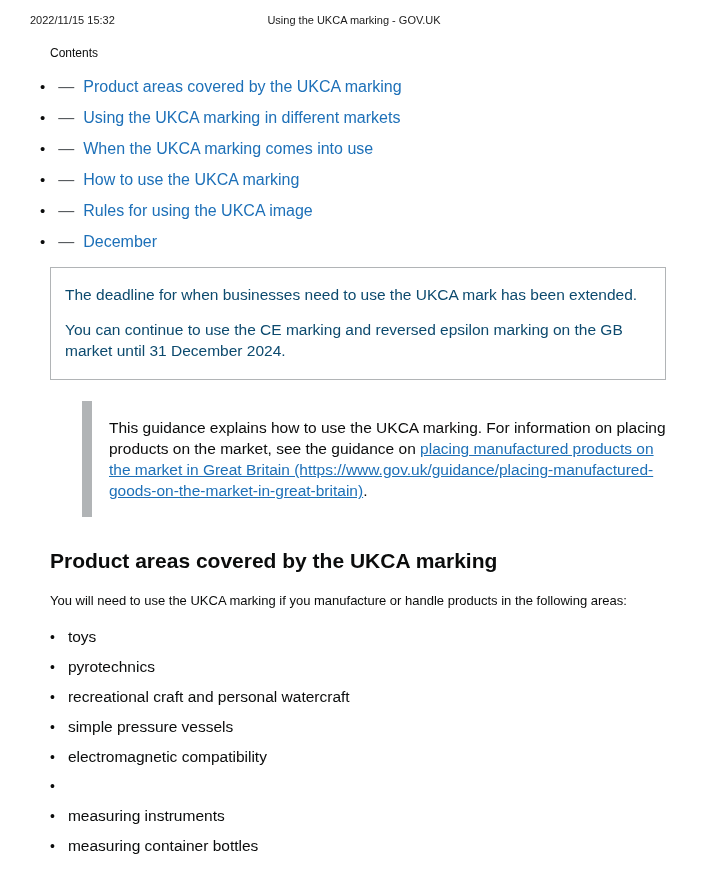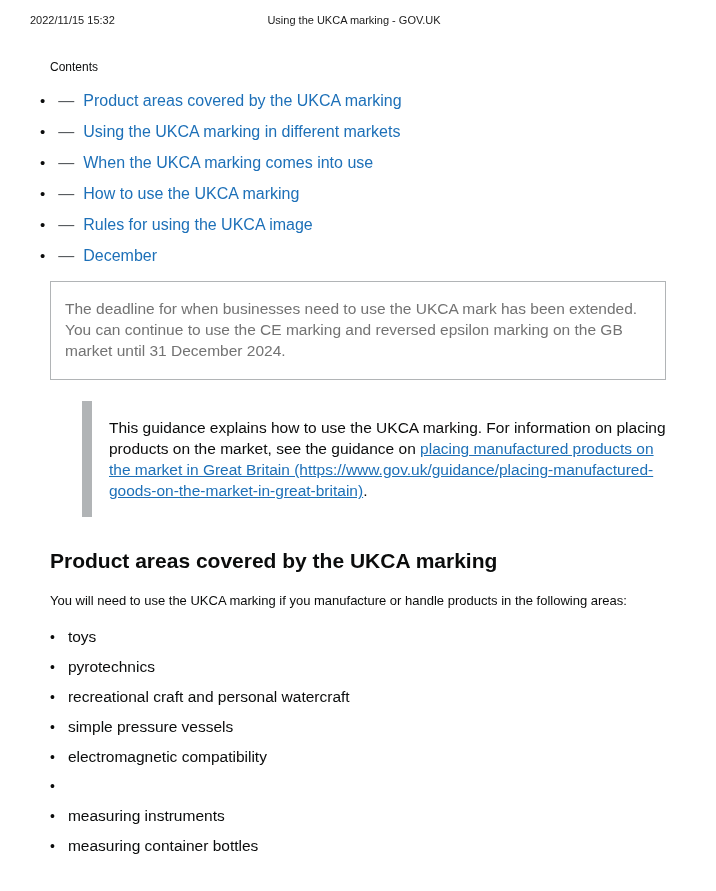--- a/index.html
+++ b/index.html
@@ -12,21 +12,20 @@
     height: 891px;
     overflow: hidden;
     font-family: "Liberation Sans", sans-serif;
     color: #0b0c0c;
     position: relative;
   }
   
   .doc-header {
     position: relative;
     height: 30px;
-    padding-top: 14px;
     font-size: 11px;
     color: #1a1a1a;
   }
   .doc-header .timestamp {
     position: absolute;
     left: 30px;
     top: 14px;
   }
   .doc-header .doc-title {
     position: absolute;
@@ -72,24 +71,24 @@
     text-decoration: none;
     cursor: pointer;
   }
   
   .notice-box {
     margin-top: 17px;
     border: 1px solid #b1b4b6;
     padding: 16px 14px 18px 14px;
     font-size: 15.5px;
     line-height: 21px;
-    color: #737373;
+    color: #0c4a6e;
   }
   .notice-box p { margin: 0; }
-  .notice-box p + p { }
+  .notice-box p + p { margin-top: 14px; }
   
   .guidance-quote {
     margin-top: 21px;
     border-left: 10px solid #b1b4b6;
     padding: 16px 0 16px 17px;
     font-size: 15.5px;
     line-height: 21px;
     color: #0b0c0c;
     margin-left: 32px;
   }

